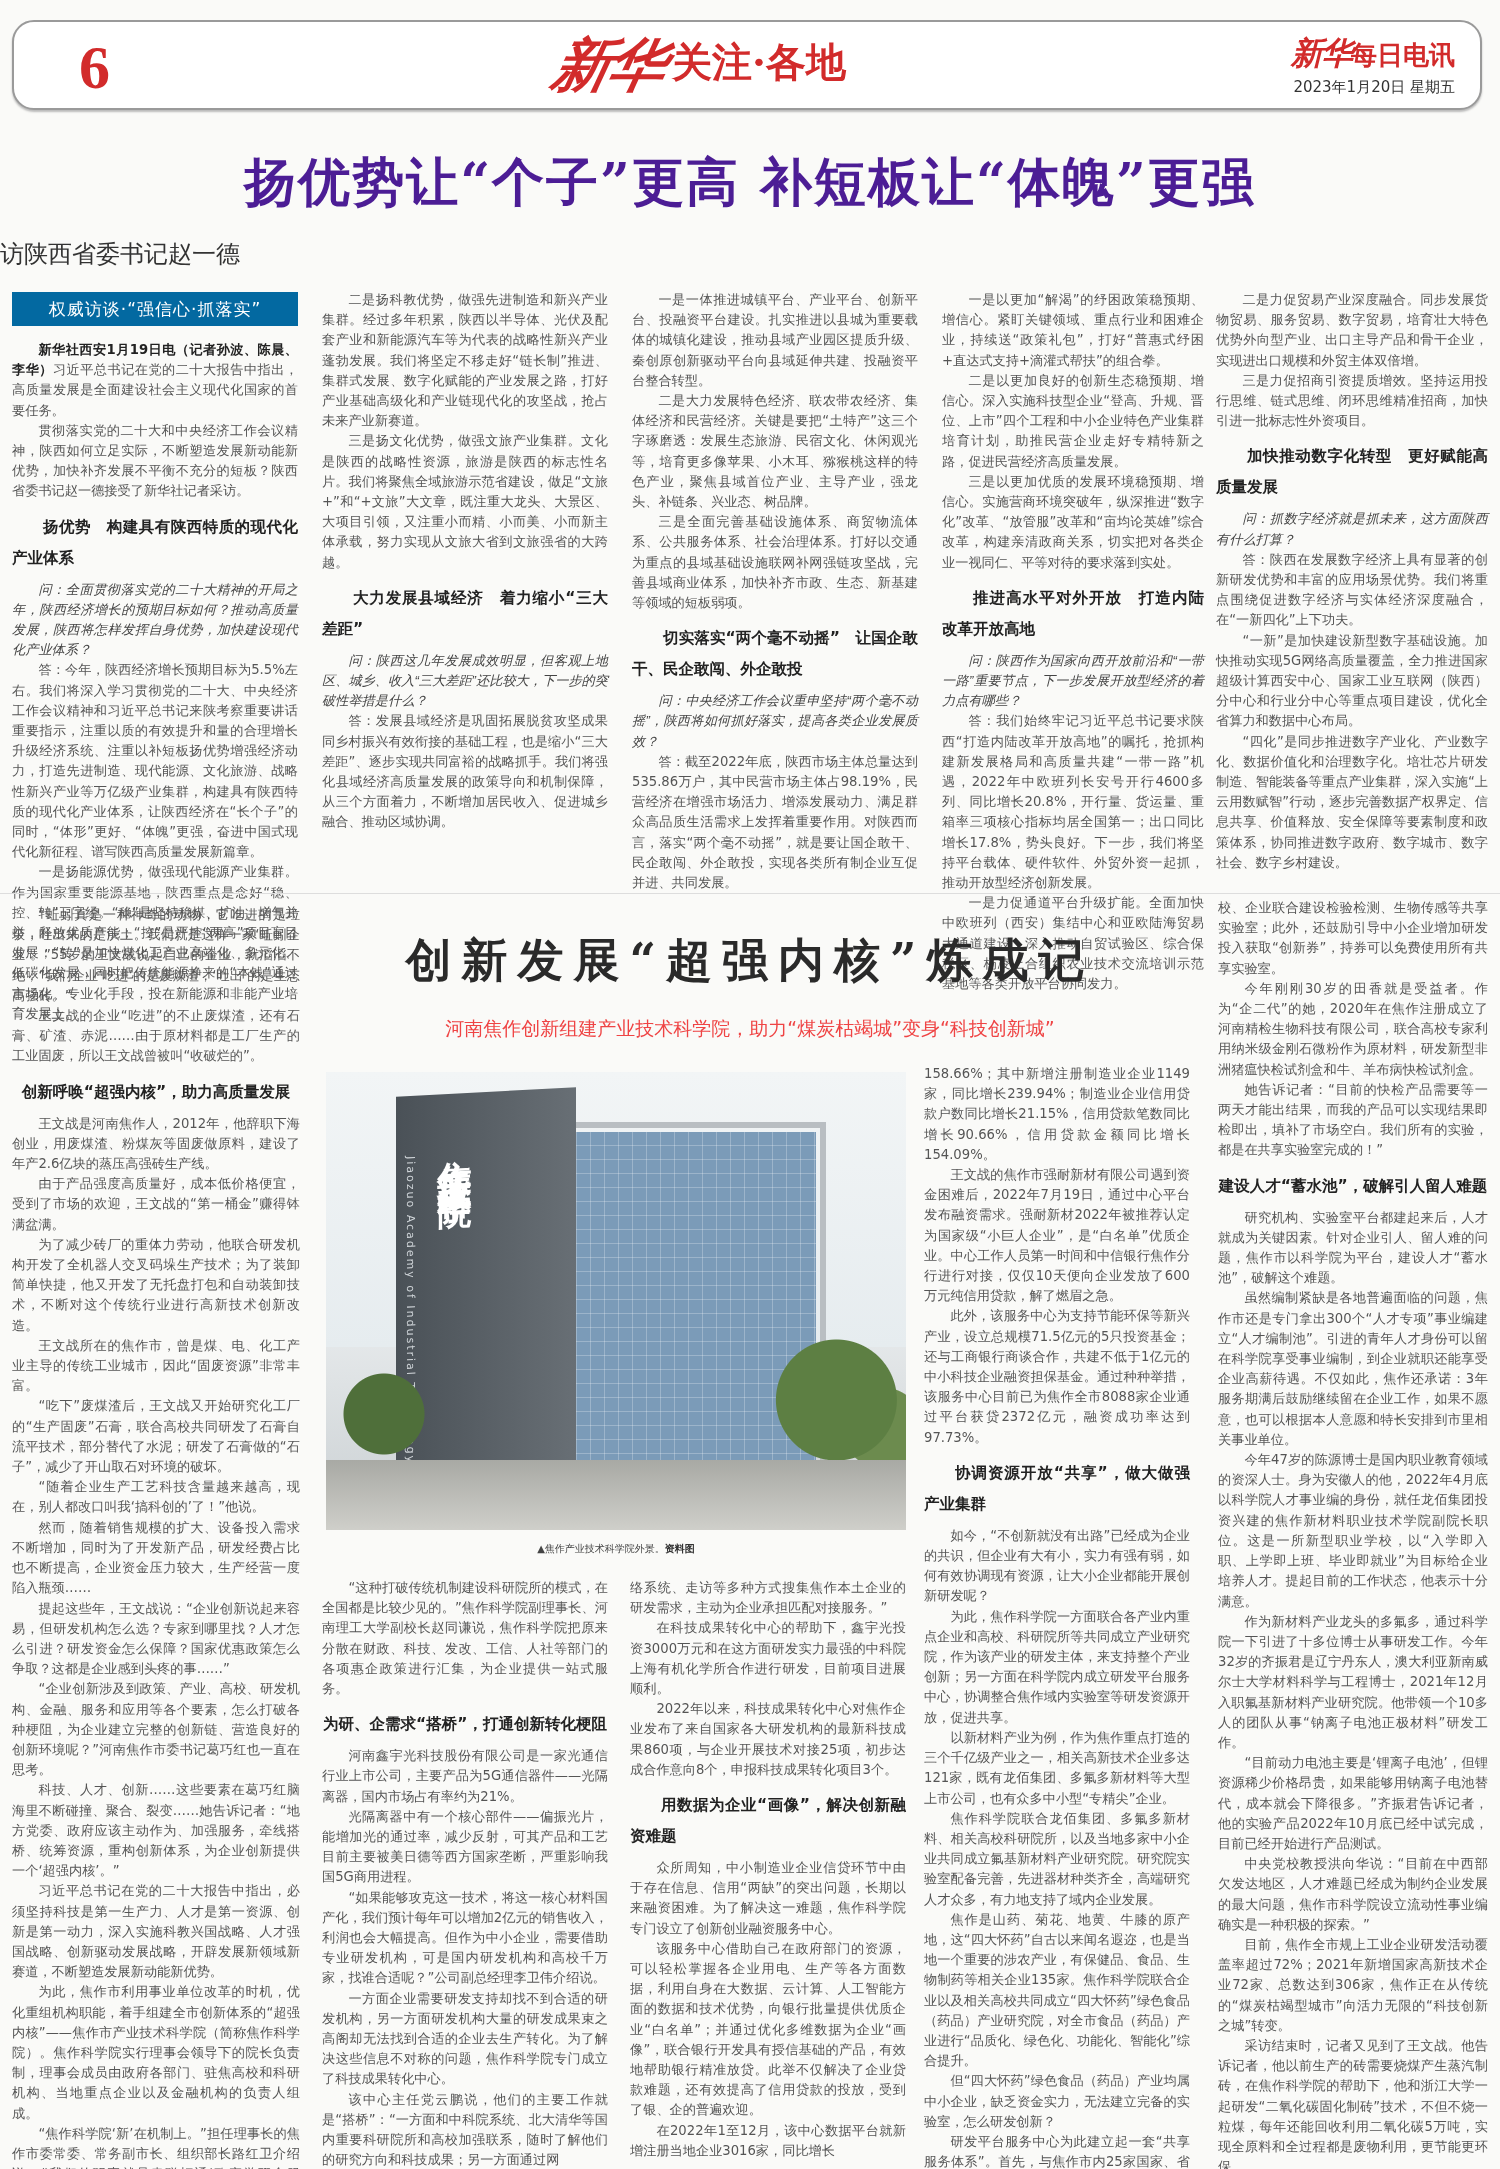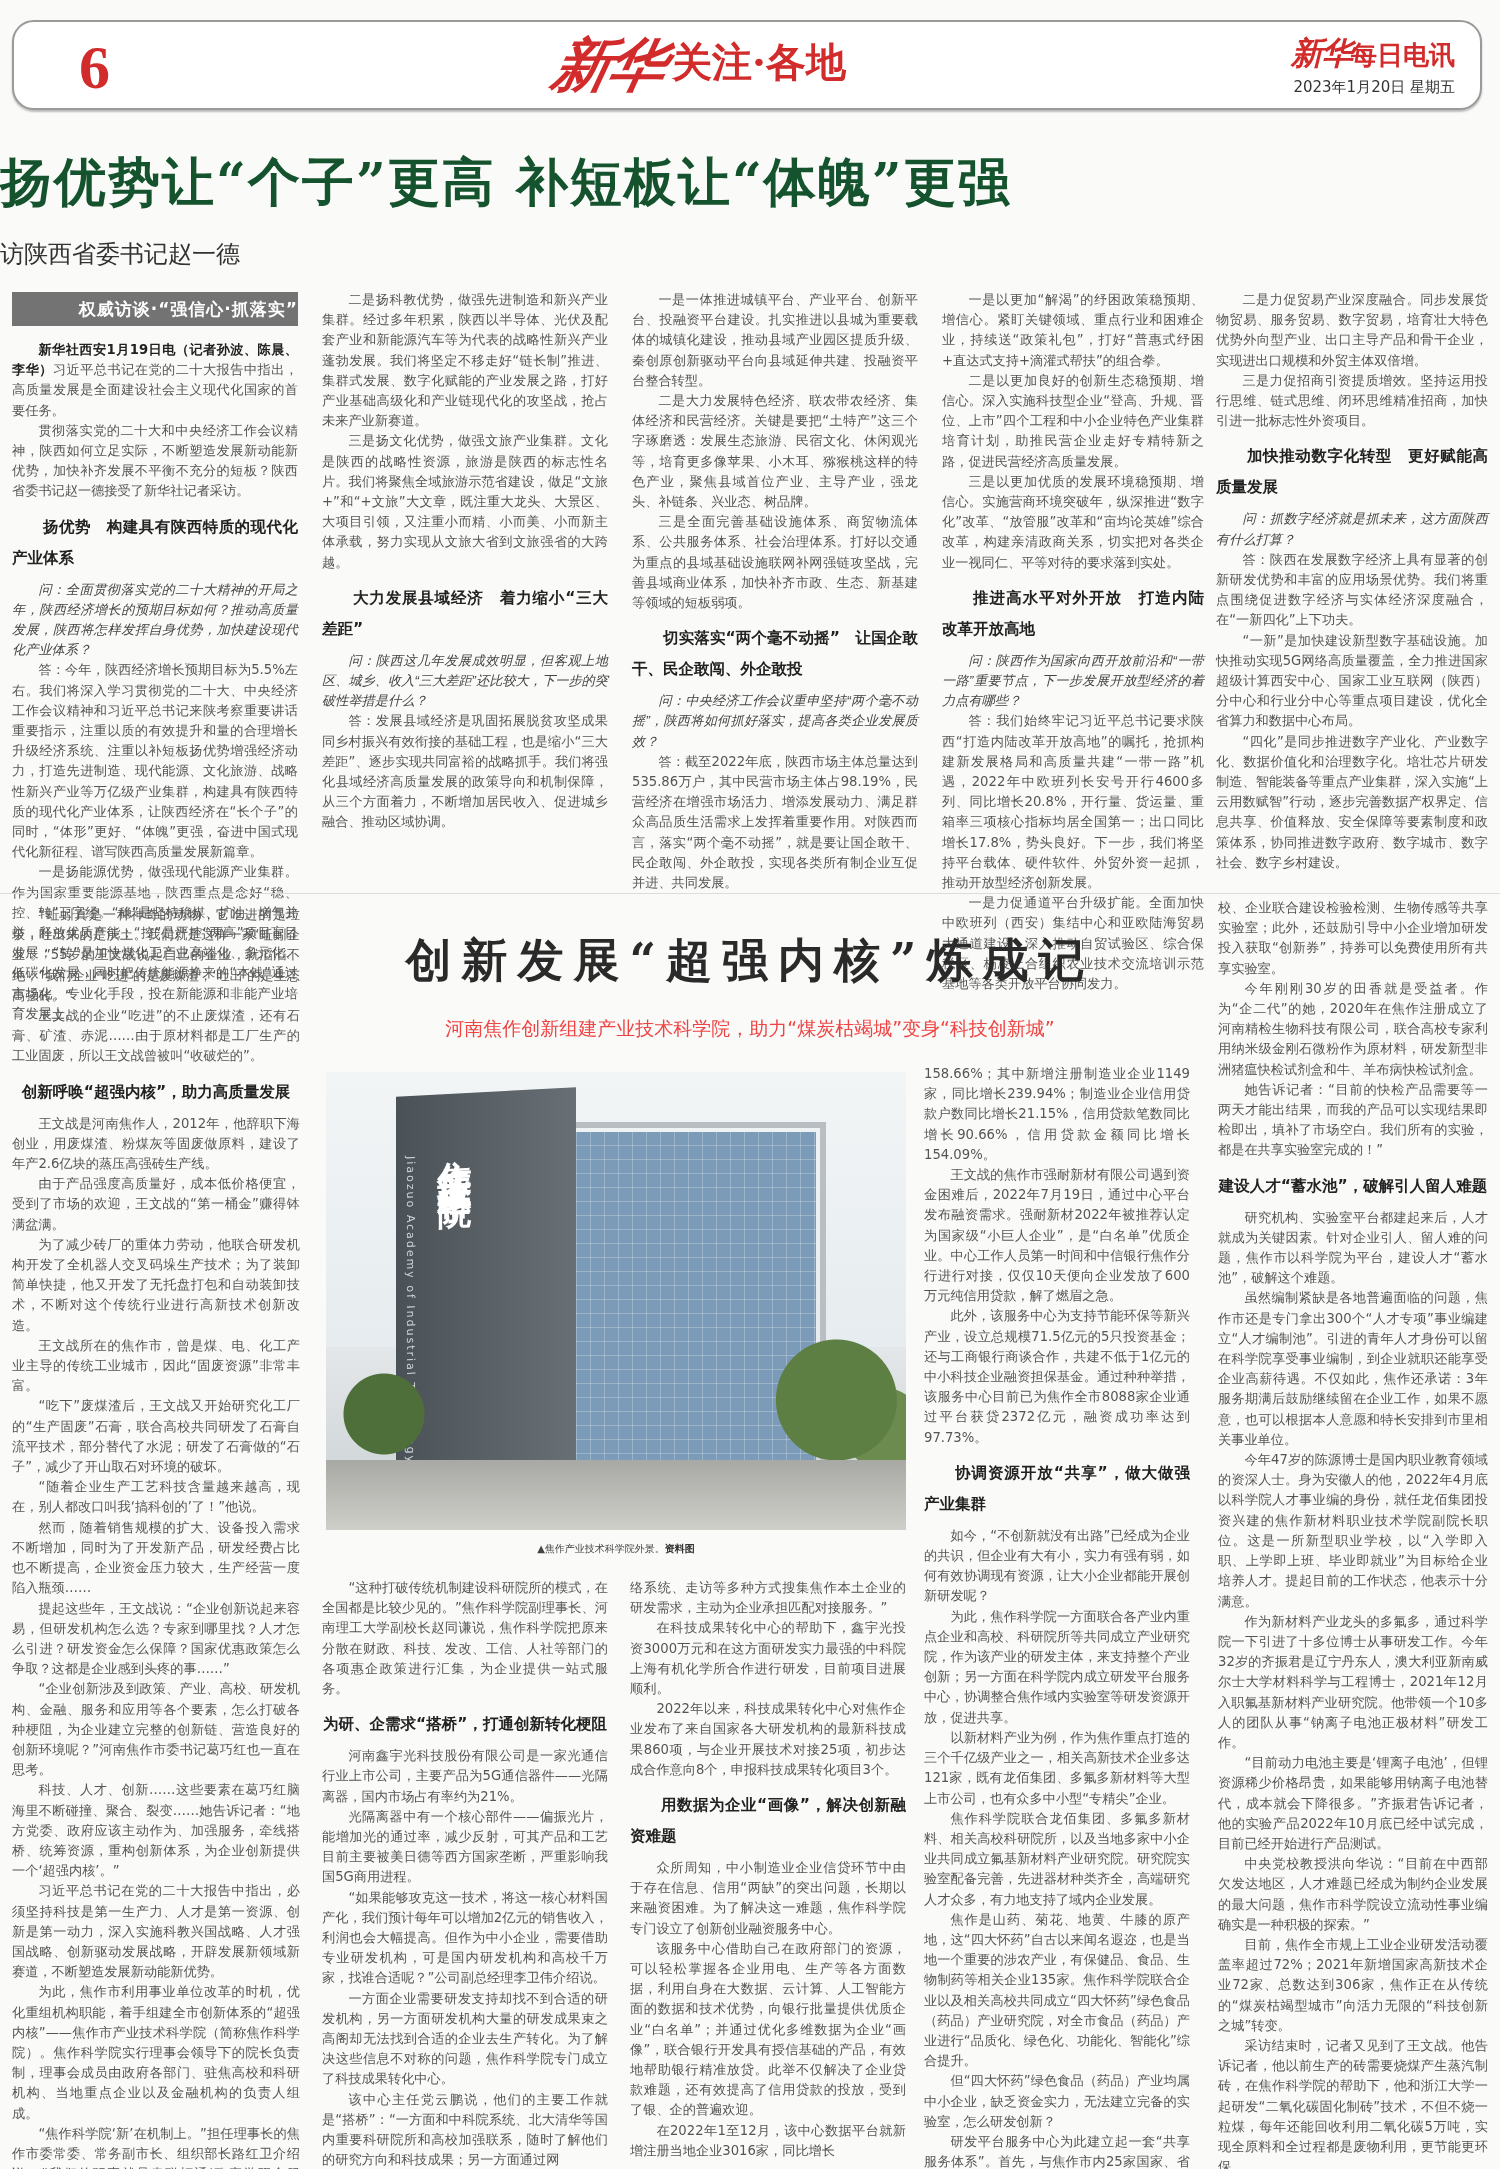--- a/index.html
+++ b/index.html
@@ -8,30 +8,30 @@
   .page{position:absolute;left:0;top:0;width:1500px;height:2169px;background:#fafaf8}
   .masthead{position:absolute;left:12px;top:20px;width:1470px;height:90px;border:2px solid #9a9a9a;border-radius:22px;background:#fff;box-shadow:0 2px 2px #bbb}
   .pagenum{position:absolute;left:65px;top:10px;font-family:"Liberation Serif",serif;font-size:62px;color:#d22b2b;font-weight:bold;line-height:70px}
   .brand{position:absolute;left:540px;top:8px;display:flex;align-items:flex-end}
   .brand-logo{font-family:"DejaVu Serif",serif;font-style:italic;font-weight:bold;color:#d22b2b;font-size:58px;line-height:70px;letter-spacing:-4px;transform:skewX(-12deg)}
   .brand-section{color:#d22b2b;font-size:40px;font-weight:bold;margin-left:10px;margin-bottom:10px;font-family:"DejaVu Serif",serif}
   .pub{position:absolute;right:25px;top:10px;text-align:right}
   .pub-name{color:#d22b2b;font-size:26px;font-weight:bold;font-family:"DejaVu Serif",serif}
   .pub-name .logo{font-style:italic;font-size:32px;letter-spacing:-2px}
   .pub-date{font-size:15px;color:#333;margin-top:2px}
-  .headline1{position:absolute;left:0;top:148px;width:1500px;font-family:"DejaVu Serif",serif;font-weight:bold;font-size:52px;color:#14532d;letter-spacing:2px}
+  .headline1{position:absolute;left:0;top:148px;width:1500px;text-align:center;font-family:"DejaVu Serif",serif;font-weight:bold;font-size:52px;color:#4c1d95;letter-spacing:2px}
   .sub1{position:absolute;left:0;top:238px;width:1500px;text-align:left;font-size:24px;color:#333}
   .col{position:absolute;font-size:13.2px;line-height:20.2px;color:#555;text-align:justify}
   .col p{text-indent:2em}
   .col p.noind{text-indent:0}
   .col .q{font-family:Liberation Sans, sans-serif;font-style:italic;color:#444}
   .col b{color:#222}
   .col h3{font-size:15.5px;line-height:31px;color:#222;font-weight:bold;margin:10px 0 6px 0;text-indent:2em}
   .col h3.c{text-align:center;text-indent:0}
-  .tag{background:#737373;color:#fff;font-size:17px;font-weight:bold;text-align:right;height:34px;line-height:34px;margin:12px 0 14px 0;letter-spacing:1px}
+  .tag{background:#0369a1;color:#fff;font-size:17px;font-weight:normal;text-align:center;height:34px;line-height:34px;margin:12px 0 14px 0;letter-spacing:1px}
   .divider{position:absolute;left:0;top:893px;width:1500px;height:1px;background:#ddd}
   .headline2{position:absolute;left:320px;top:930px;width:860px;text-align:center;font-family:"DejaVu Serif",serif;font-size:46px;color:#2a2a2a;letter-spacing:10px}
   .sub2{position:absolute;left:320px;top:1016px;width:860px;text-align:center;font-size:19px;color:#ef4444}
   .photo{position:absolute;left:326px;top:1072px;width:580px;height:458px;overflow:hidden;background:linear-gradient(180deg,#eef2f4 0%,#f4f6f7 35%,#c9cfd2 100%)}
   .sky{position:absolute;left:0;top:0;width:100%;height:60%;background:linear-gradient(180deg,#f2f5f6,#e6ecef)}
   .bld-left{position:absolute;left:70px;top:20px;width:180px;height:400px;background:linear-gradient(90deg,#4a5157,#686f75);transform:skewY(-3deg)}
   .bld-left-txt{position:absolute;left:35px;top:40px;writing-mode:vertical-rl;color:#fff;font-size:34px;font-weight:bold;letter-spacing:4px;line-height:48px}
   .bld-left-en{position:absolute;left:8px;top:60px;writing-mode:vertical-rl;color:#cfd4d8;font-size:11px;letter-spacing:2px}
   .bld-right{position:absolute;left:250px;top:60px;width:240px;height:330px;background:#7b9bb8;background-image:linear-gradient(90deg,rgba(255,255,255,.25) 1px,transparent 1px),linear-gradient(0deg,rgba(255,255,255,.25) 1px,transparent 1px);background-size:14px 14px}
   .bld-frame{position:absolute;left:240px;top:50px;width:260px;height:350px;border:6px solid #b9bec2}

